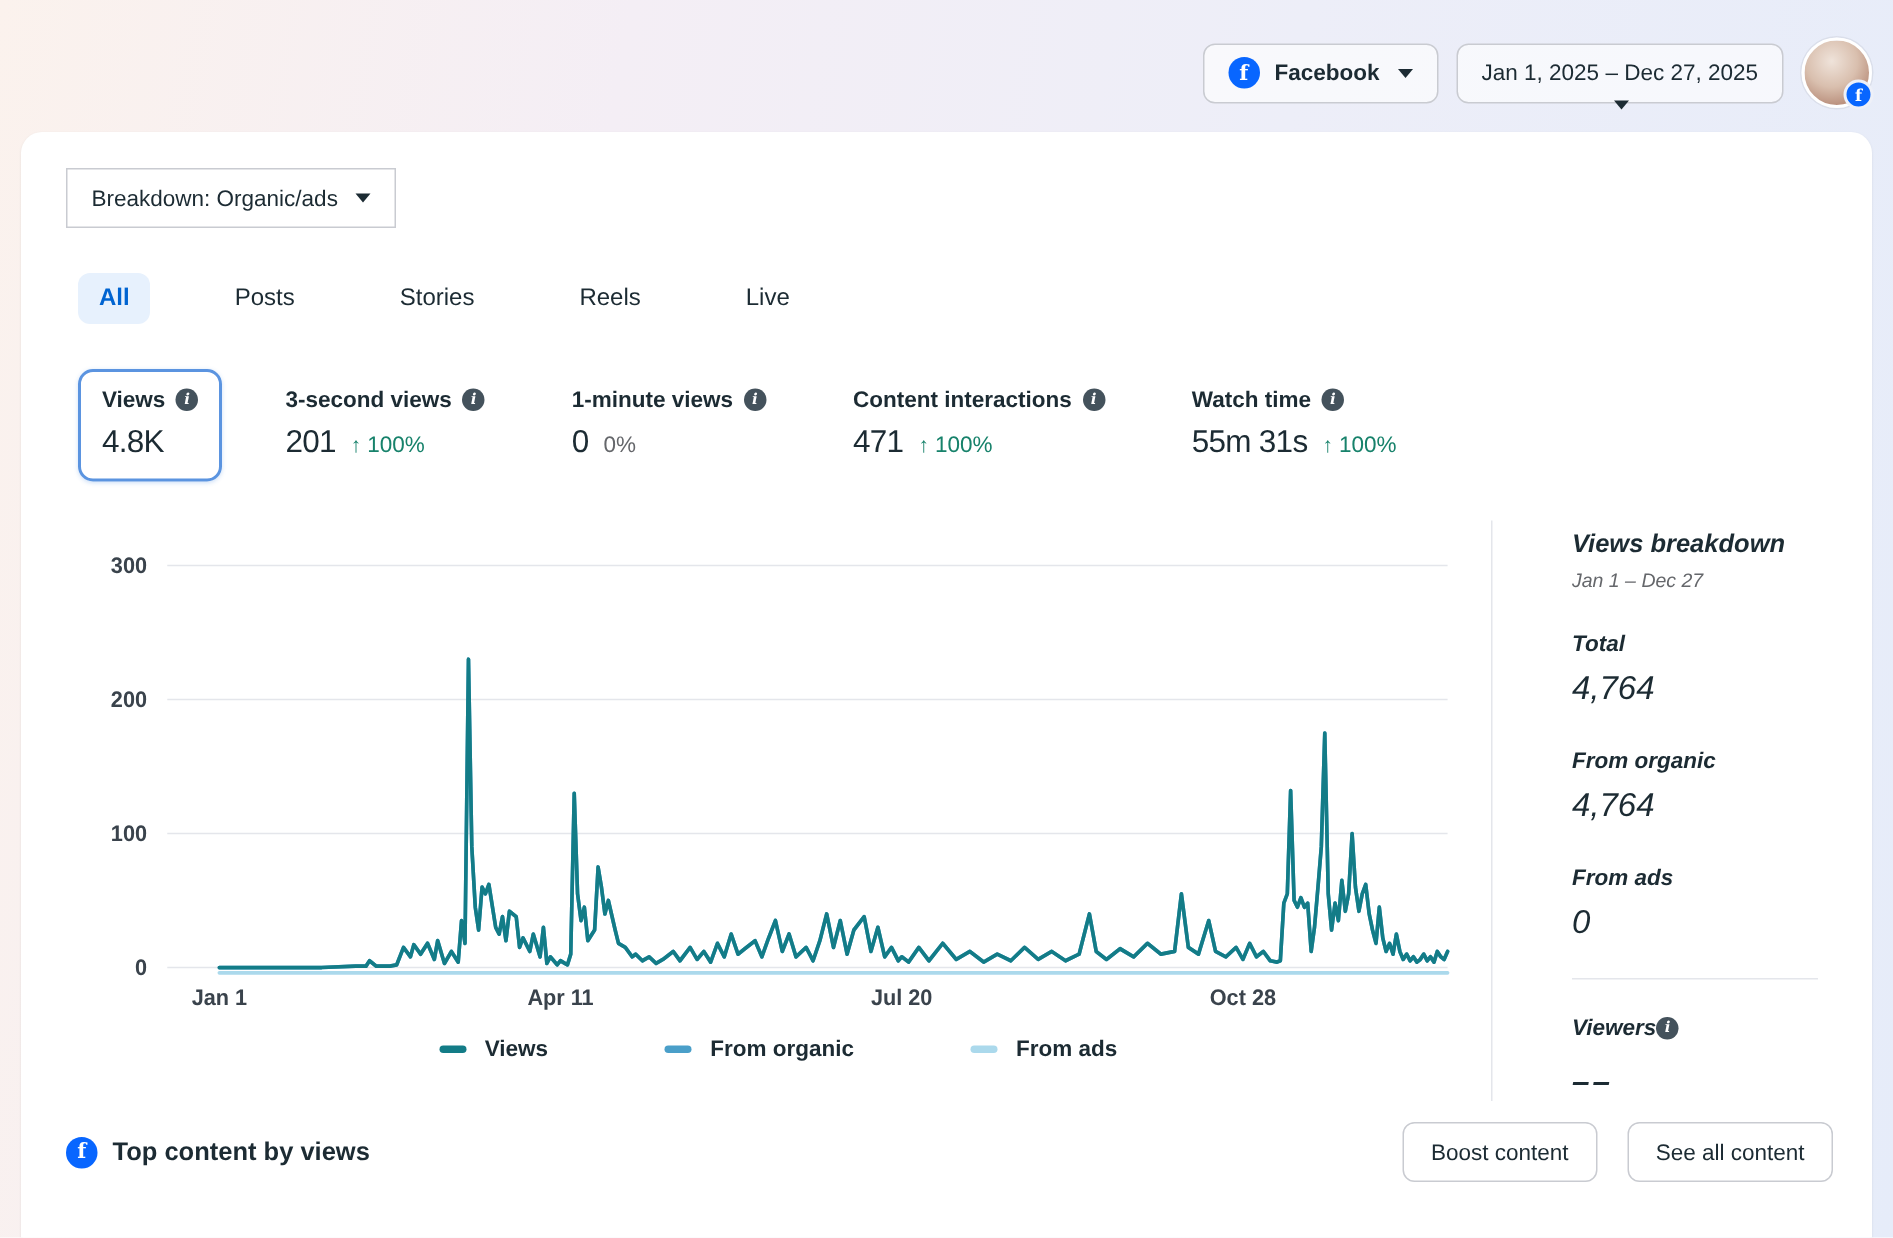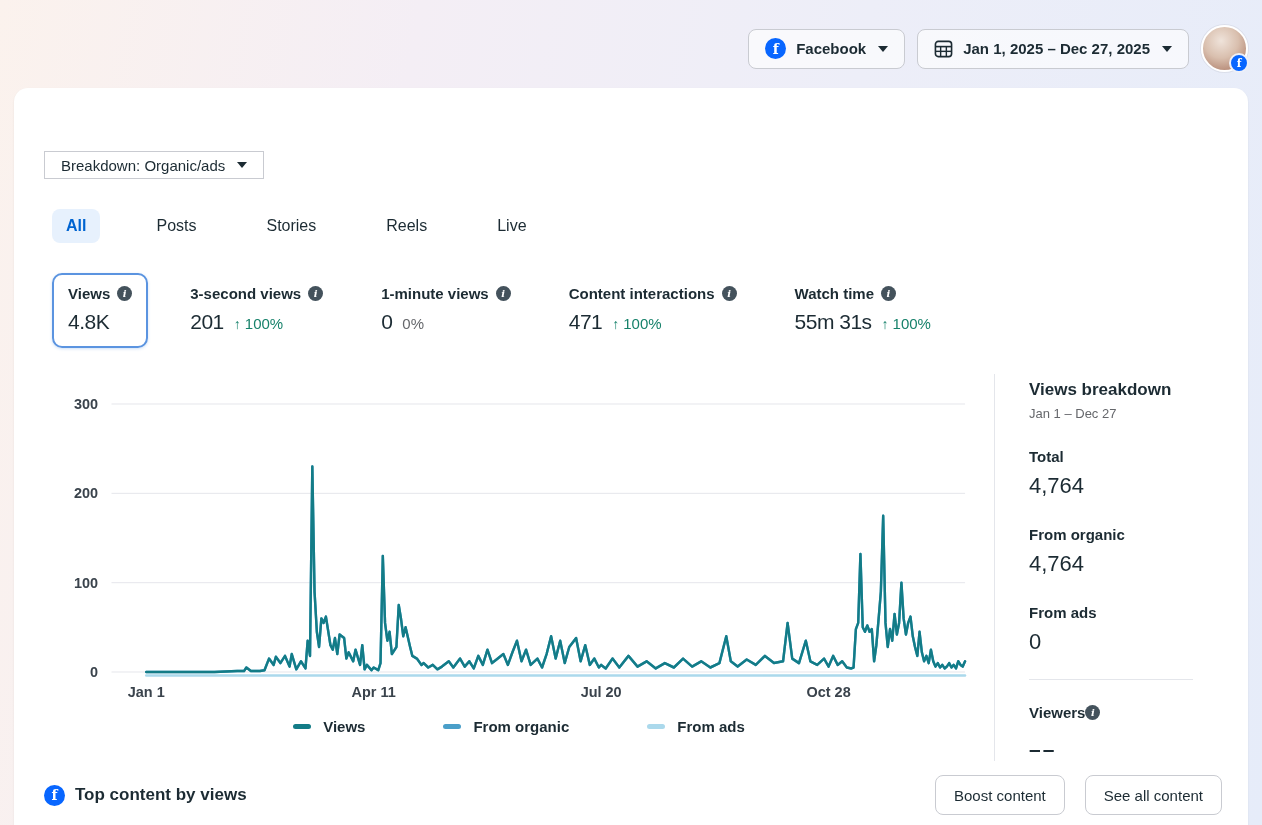--- a/index.html
+++ b/index.html
@@ -32,23 +32,23 @@
     display:flex; align-items:center; justify-content:center; font-size:11px; font-weight:700; }
   .avatar-badge::after { content:"f"; font-family:"DejaVu Serif",serif; }
   
   .card { position:absolute; left:14px; right:14px; top:88px; bottom:-20px;
     background:#fff; border-radius:14px 14px 0 0; box-shadow:0 1px 2px rgba(0,0,0,.08);
     padding:24px 26px 0 30px; }
   .card-header { display:flex; align-items:flex-start; justify-content:space-between; }
   .title-row { display:flex; align-items:center; gap:10px; padding-top:6px; }
   .page-title { font-size:19px; font-weight:700; }
   .dropdown-btn {
-    display:flex; align-items:center; gap:10px; height:28px; padding:0 16px;
+    display:flex; align-items:center; gap:10px; height:40px; padding:0 16px;
     background:#fff; border:1px solid #c9cbd1; border-radius:0;
-    font-size:15px; color:#1c2b33; cursor:pointer;margin-top:39px;
+    font-size:15px; color:#1c2b33; cursor:pointer;
   }
   
   .tabs { display:flex; align-items:center; gap:42px; margin-top:30px; padding-left:8px; }
   .tab { font-size:16px; color:#1c2b33; padding:8px 14px; border-radius:8px; cursor:pointer; }
   .tab.selected { background:#e7f1fd; color:#0064d1; font-weight:700; }
   
   .metrics { display:flex; align-items:flex-start; gap:26px; margin-top:30px; padding-left:8px; }
   .metric { padding:10px 14px 12px 14px; border:2px solid transparent; border-radius:10px; cursor:pointer; }
   .metric.selected { border-color:#5b94e0; box-shadow:0 1px 3px rgba(59,130,224,.25); }
   .metric-label-row { display:flex; align-items:center; gap:7px; }
@@ -62,21 +62,21 @@
   .metric-delta { display:flex; align-items:baseline; gap:4px; font-size:15px; color:#17826b; }
   .metric-delta .arrow { font-size:14px; }
   .metric-delta.neutral { color:#65676b; }
   
   .chart-section { display:flex; margin-top:26px; }
   .chart-col { flex:1 1 auto; min-width:0;font-weight:bold; }
   .chart-canvas { width:100%; height:330px; display:block; }
   .legend { display:flex; align-items:center; justify-content:center; gap:78px; margin-top:14px; }
   .legend-item { display:flex; align-items:center; gap:12px; font-size:15px; color:#1c2b33; }
   .swatch { width:18px; height:5px; border-radius:3px; background:#999; }
-  .breakdown-panel { flex:0 0 228px; border-left:1px solid #e4e6eb; padding:6px 0 0 34px; }
+  .breakdown-panel { flex:0 0 228px; border-left:1px solid #e4e6eb; padding:6px 0 0 53px;font-style:italic; }
   .bp-title { font-size:17px; font-weight:700; }
   .bp-subtitle { font-size:13px; color:#65676b; margin-top:6px; }
   .bp-label { font-size:15px; font-weight:700; margin-top:27px; }
   .bp-value { font-size:22px; margin-top:8px; }
   .bp-divider { border:none; border-top:1px solid #e4e6eb; margin:24px 0 0 0; width:164px; }
   .bp-viewers-row { display:flex; align-items:center; gap:0; margin-top:24px; }
   .bp-dash { font-size:21px; font-weight:700; letter-spacing:2px; margin-top:16px; }
   
   .bottom-row { display:flex; align-items:center; justify-content:space-between; margin-top:14px; }
   .outline-btn { height:40px; padding:0 18px; background:#fff; border:1px solid #c9cbd1;
@@ -85,21 +85,21 @@
 </style>
 </head>
 <body>
 
 <div class="topbar">
   <button class="pill-btn">
     <span class="fb-icon"></span>
     <span>Facebook</span>
     <span class="chev"></span>
   </button>
-  <button class="pill-btn" style="font-weight:700;">
+  <button class="pill-btn" style="font-weight:400;flex-direction:column;">
     <svg class="cal-icon" viewBox="0 0 20 20">
       <rect x="1.5" y="2.5" width="17" height="16" rx="3" fill="none" stroke="#1c2b33" stroke-width="1.7"></rect>
       <line x1="1.5" y1="8" x2="18.5" y2="8" stroke="#1c2b33" stroke-width="1.7"></line>
       <line x1="7" y1="8" x2="7" y2="18" stroke="#1c2b33" stroke-width="1.5"></line>
       <line x1="13" y1="8" x2="13" y2="18" stroke="#1c2b33" stroke-width="1.5"></line>
       <line x1="1.5" y1="13" x2="18.5" y2="13" stroke="#1c2b33" stroke-width="1.5"></line>
     </svg>
     <span>Jan 1, 2025 – Dec 27, 2025</span>
     <span class="chev"></span>
   </button>

